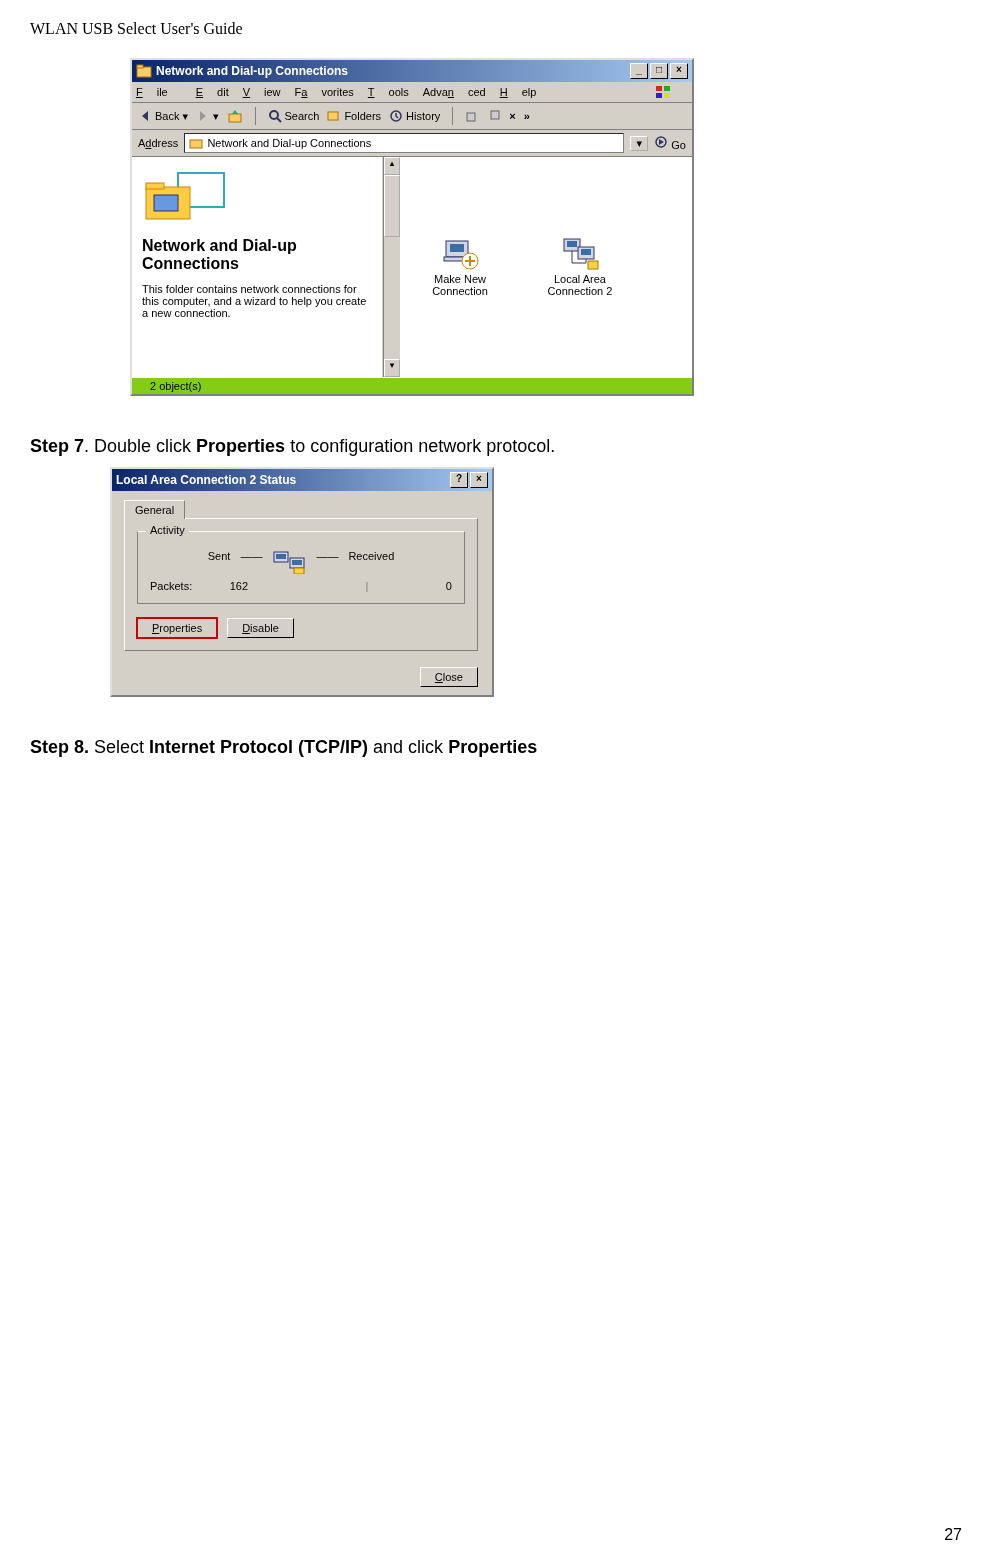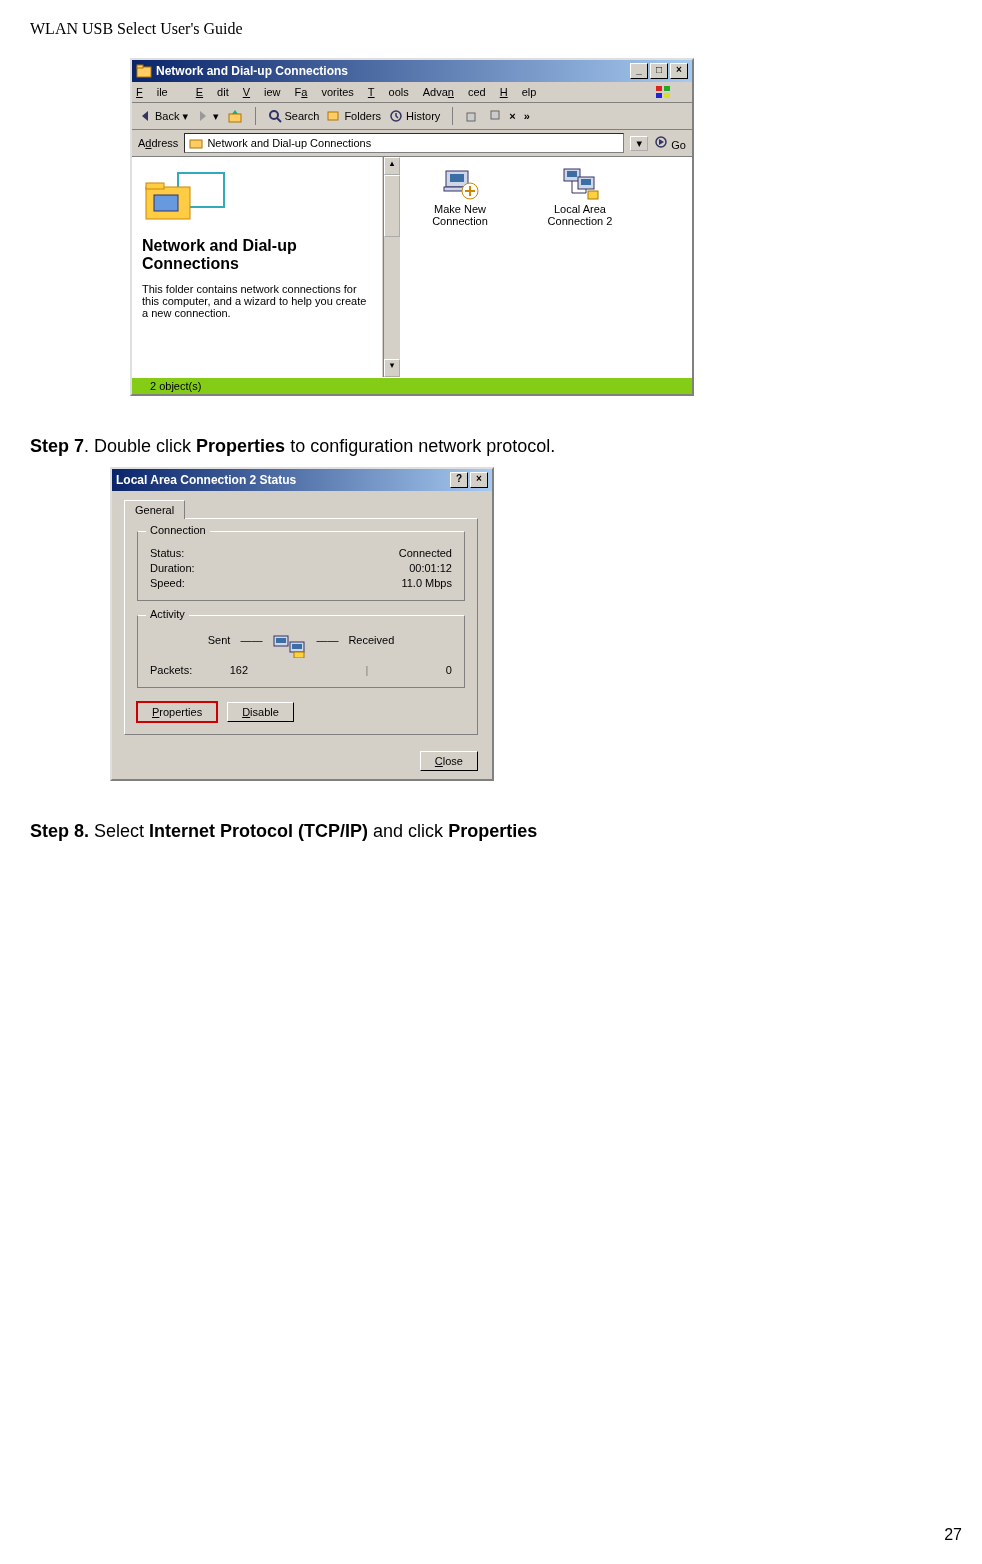--- a/index.html
+++ b/index.html
@@ -154,21 +154,21 @@
   .folder-shape {
     position: absolute;
     top: 12px;
     left: 12px;
   }
   .right-pane {
     flex: 1;
     padding: 10px 20px;
     display: flex;
     gap: 40px;
-    align-items: flex-start;
+    align-items: center;
     position: relative;
   }
   .conn-item {
     text-align: center;
     width: 80px;
     font-size: 11px;
   }
   .scrollbar {
     width: 16px;
     background: #d4d0c8;
@@ -459,35 +459,20 @@
 <div class="win-window dialog">
   <div class="titlebar">
     <span class="titlebar-text">Local Area Connection 2 Status</span>
     <span class="winbtn">?</span>
     <span class="winbtn">×</span>
   </div>
   <div class="dlg-body">
     <span class="tab">General</span>
     <div class="tabpanel">
 
-      <div class="groupbox">
-        <span class="legend">Connection</span>
-        <div class="row">
-            <span>Status:</span>
-            <span>Connected</span>
-          </div>
-        <div class="row">
-            <span>Duration:</span>
-            <span>00:01:12</span>
-          </div>
-        <div class="row">
-            <span>Speed:</span>
-            <span>11.0 Mbps</span>
-          </div>
-      </div>
 
       <div class="groupbox">
         <span class="legend">Activity</span>
         <div class="activity-mid">
           <span>Sent</span>
           <span>——</span>
           <svg width="34" height="24">
             <rect x="2" y="2" width="14" height="10" fill="#cfd6e6" stroke="#336"></rect>
               <rect x="4" y="4" width="10" height="5" fill="#3a6ea5"></rect>
             <rect x="18" y="8" width="14" height="10" fill="#cfd6e6" stroke="#336"></rect>

